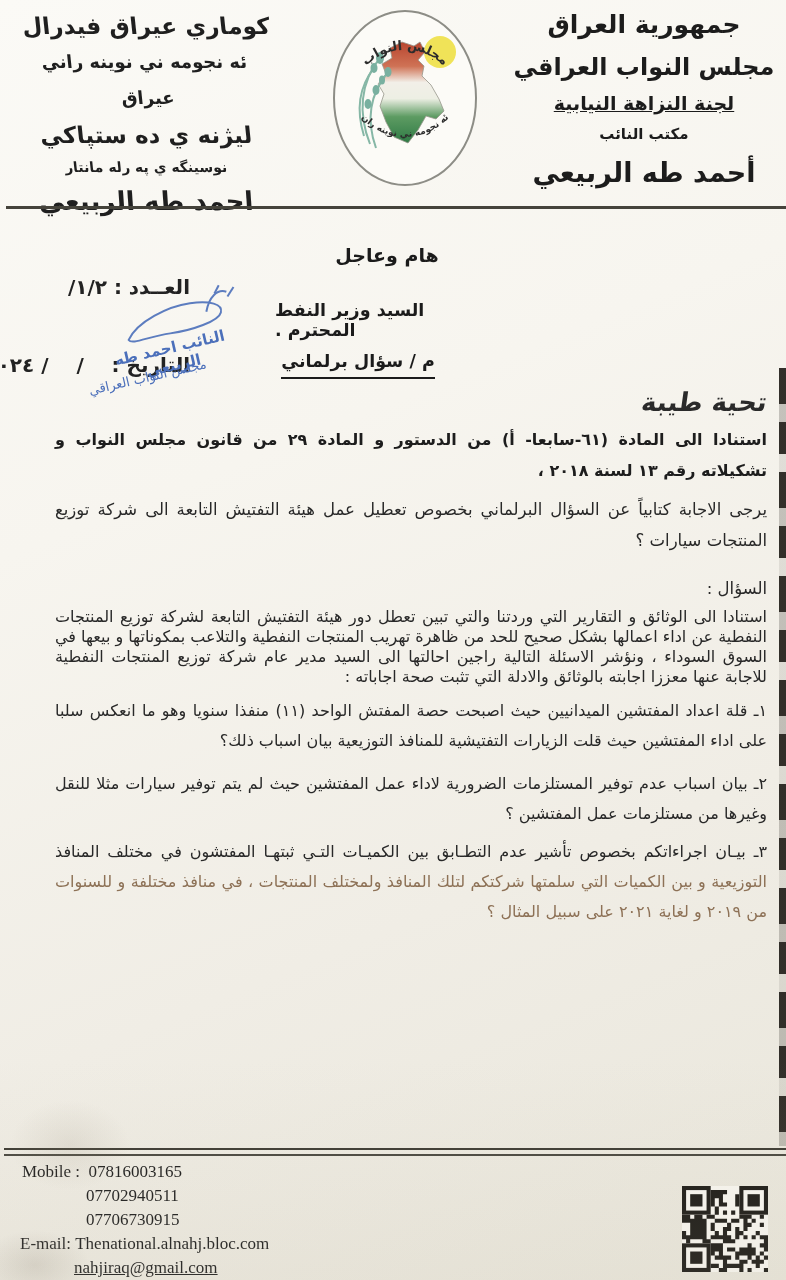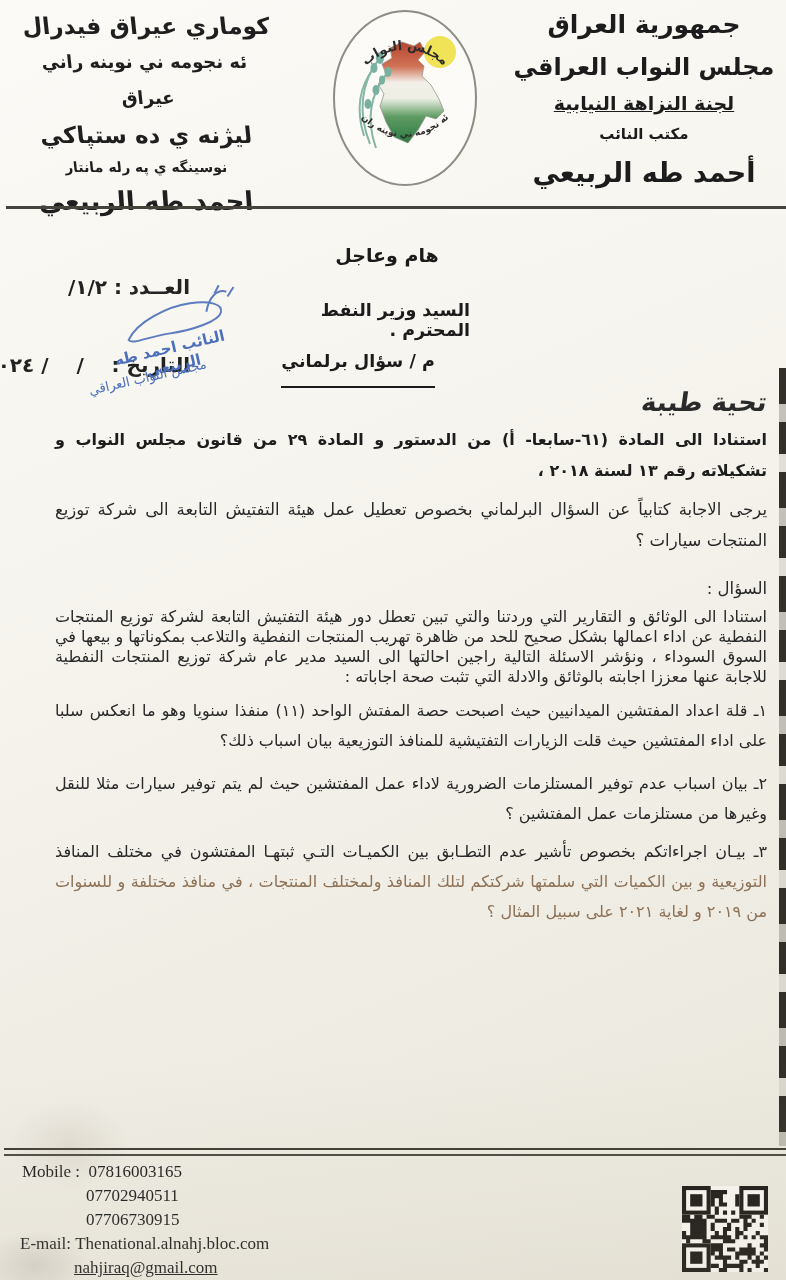--- a/index.html
+++ b/index.html
@@ -24,23 +24,23 @@
   .hdr-right .r5{font-size:27px;line-height:46px;}
   .logo{left:330px;top:6px;width:150px;height:182px;}
 
   .rule-top{left:6px;right:0;top:206px;height:3px;background:#45433b;}
 
   
   .meta{left:6px;top:222px;width:184px;font-weight:bold;font-size:20px;
         line-height:26px;text-align:right;white-space:pre;color:#222;}
 
   .urgency{left:322px;top:244px;width:130px;text-align:center;font-weight:bold;font-size:19px;color:#1b1b1b;}
-  .addressee{left:275px;top:300px;width:195px;text-align:right;font-weight:bold;font-size:17.5px;color:#1b1b1b;}
+  .addressee{left:275px;top:300px;width:195px;text-align:left;font-weight:bold;font-size:17.5px;color:#1b1b1b;}
   .subject{left:278px;top:351px;width:160px;text-align:center;font-weight:bold;font-size:17.5px;color:#1b1b1b;}
-  .subject .u{border-bottom:2px solid #1b1b1b;padding-bottom:15px;}
+  .subject .u{border-bottom:2px solid #1b1b1b;padding-bottom:6px;}
 
   
   .stamp{left:60px;top:298px;width:210px;height:105px;transform:rotate(-13deg);color:#4b6fba;}
   .stamp .sig{position:absolute;left:66px;top:0;}
   .stamp .s1{position:absolute;left:26px;top:42px;width:168px;text-align:center;
              font-size:15px;font-weight:bold;letter-spacing:.5px;}
   .stamp .s2{position:absolute;left:4px;top:67px;width:156px;text-align:center;font-size:13px;}
 
   
   .col{left:55px;top:382px;width:712px;}

